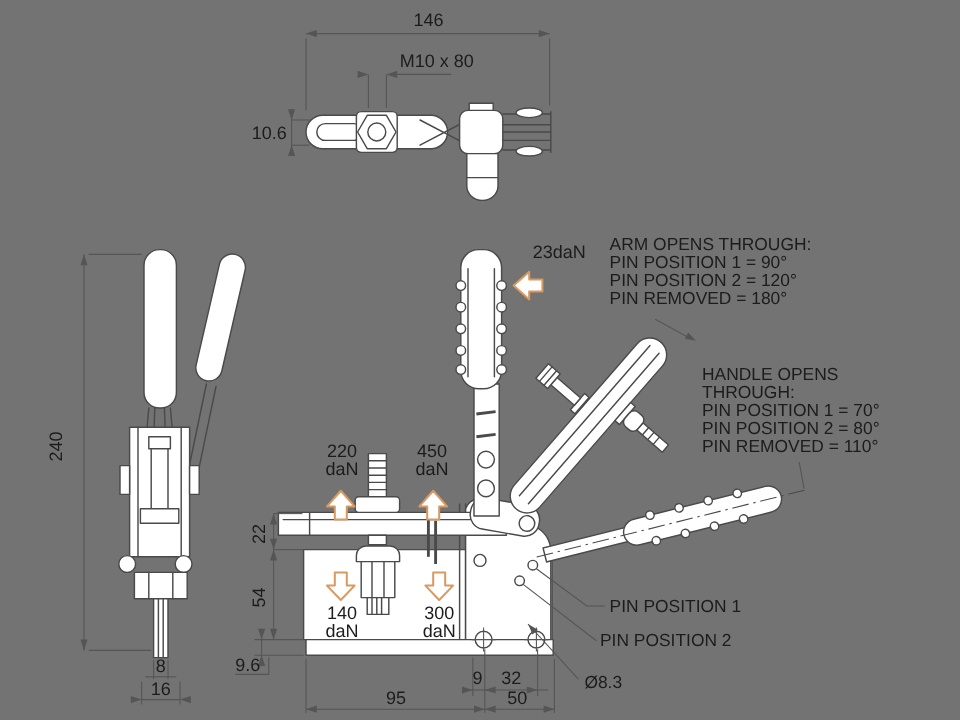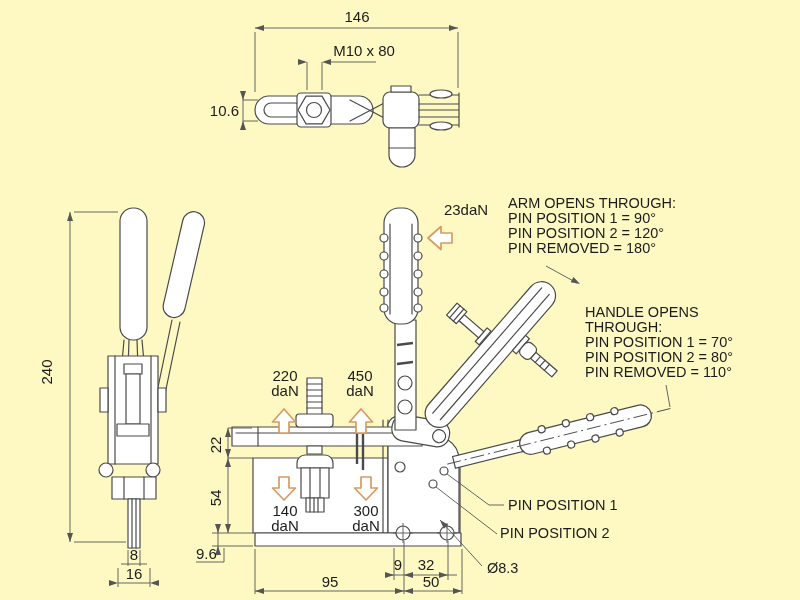--- a/index.html
+++ b/index.html
@@ -1,16 +1,16 @@
 <!DOCTYPE html>
 <html><head>
 <meta charset="utf-8">
 <style>
   html,body{margin:0;padding:0;background:#ffffff;}
-  .canvas{position:relative;width:800px;height:600px;background:#fef9c3;overflow:hidden;
+  .canvas{position:relative;width:800px;height:600px;background:#737373;overflow:hidden;
           font-family:"Liberation Sans",sans-serif;}
   svg{display:block;}
   .part{stroke:#4a4a4a;stroke-width:1.2;fill:none;stroke-linejoin:round;stroke-linecap:round;}
   .partf{stroke:#4a4a4a;stroke-width:1.2;fill:#ffffff;stroke-linejoin:round;}
   .dimline{stroke:#555555;stroke-width:0.9;fill:none;}
   .dimarrow{fill:#555555;stroke:none;}
   .thick{stroke:#4a4a4a;stroke-width:2.4;fill:none;}
   .orange{stroke:#d99a62;stroke-width:1.7;fill:#ffffff;stroke-linejoin:round;}
   .phantom{stroke:#4a4a4a;stroke-width:0.9;fill:none;stroke-dasharray:14 4 2 4;}
   text{fill:#1c1c1c;}

